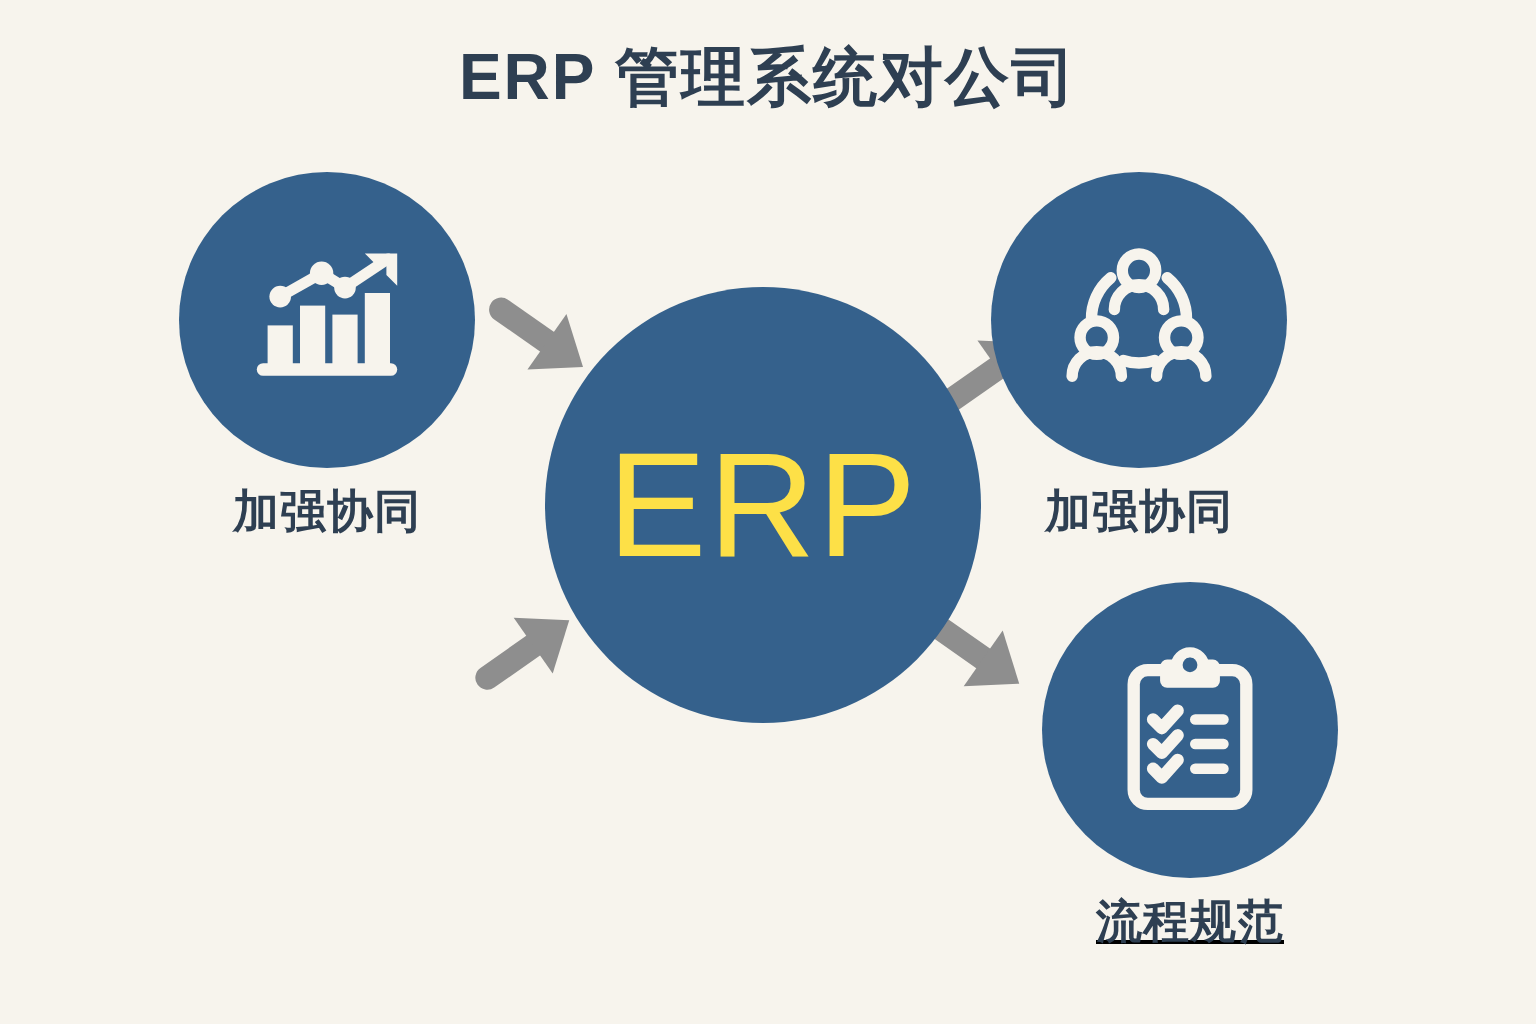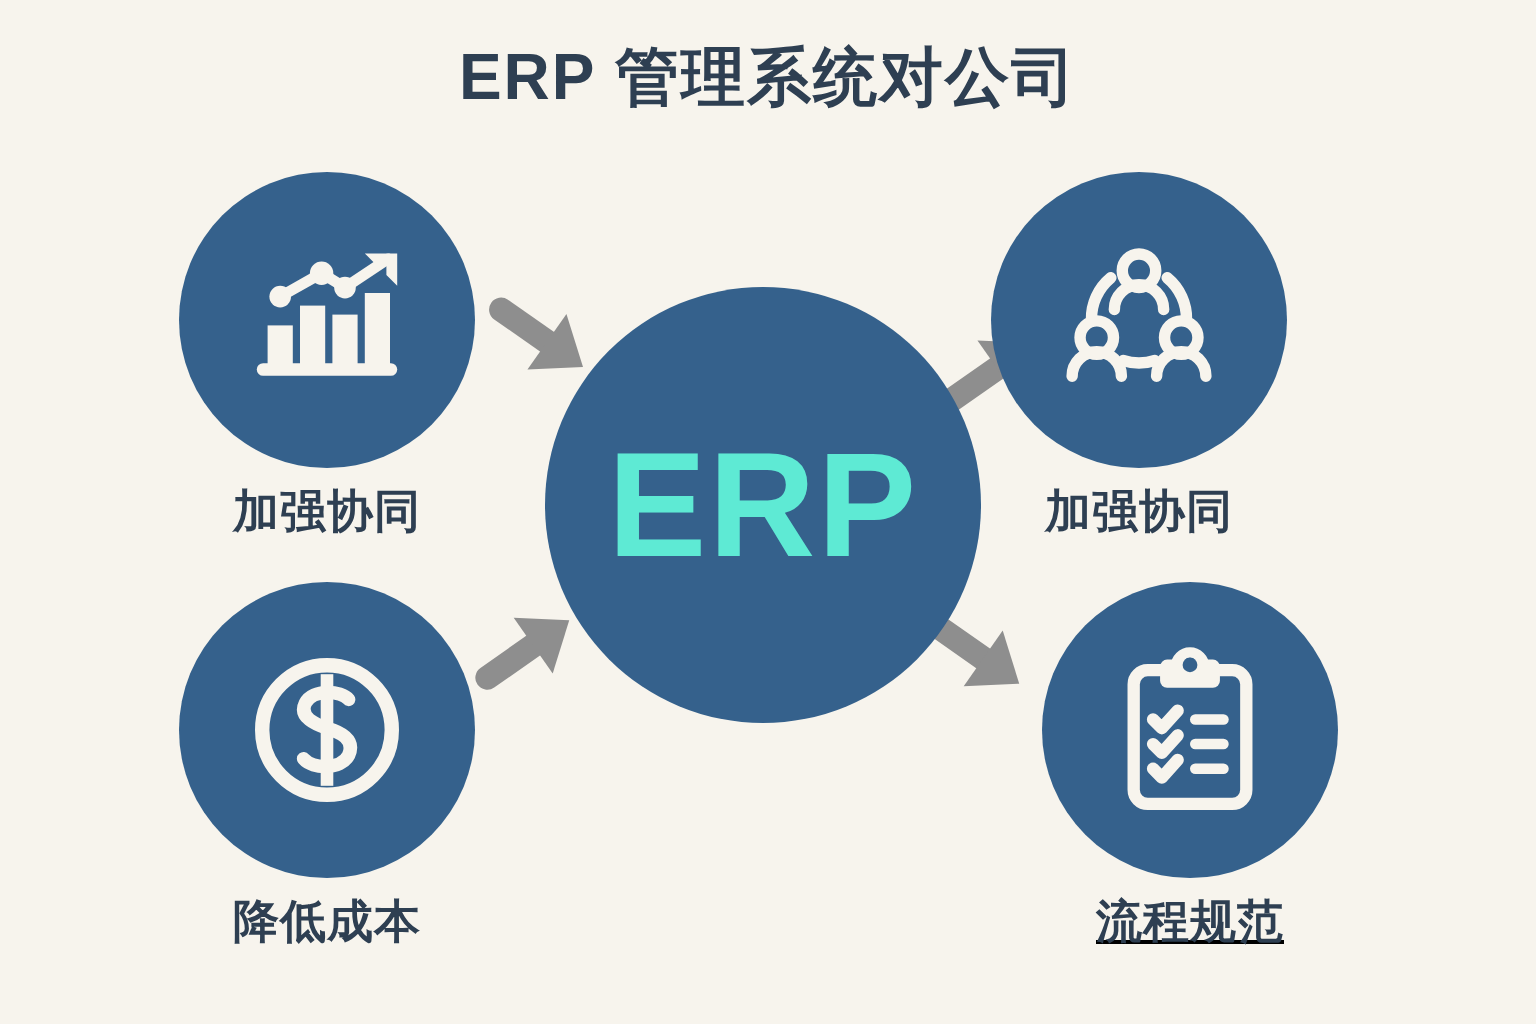--- a/index.html
+++ b/index.html
@@ -67,23 +67,23 @@
     top: 287px;
     width: 436px;
     height: 436px;
     border-radius: 50%;
     background: #35618c;
     display: flex;
     align-items: center;
     justify-content: center;
   }
   #hub .hub-label {
-    color: #5eead4;
+    color: #fde047;
     font-size: 148px;
-    font-weight: bold;
+    font-weight: normal;
     letter-spacing: 2px;
     line-height: 1;
   }
   #arrows {
     position: absolute;
     left: 0;
     top: 0;
     width: 1536px;
     height: 1024px;
     pointer-events: none;
@@ -167,32 +167,20 @@
           <path d="M 12 82 A 14 14 0 0 1 40 82"></path>
 
           <circle cx="74" cy="60" r="9.5"></circle>
           <path d="M 60 82 A 14 14 0 0 1 88 82"></path>
         </g>
       </svg>
     </div>
     <div class="caption">加强协同</div>
   </div>
 
-  <div class="node" id="node-bl">
-    <div class="disc">
-      <svg width="180" height="180" viewBox="0 0 100 100">
-        <circle cx="50" cy="50" r="36" fill="none" stroke="#f7f4ed" stroke-width="8"></circle>
-
-        <path d="M 62 33 C 58 28 42 27 38 35 C 34 43 44 47 50 49
-                 C 57 51 66 55 62 64 C 58 72 42 72 37 66" fill="none" stroke="#f7f4ed" stroke-width="7.5" stroke-linecap="round" stroke-linejoin="round"></path>
-        <rect x="46.5" y="19" width="7" height="62" rx="0" fill="#f7f4ed"></rect>
-      </svg>
-    </div>
-    <div class="caption">降低成本</div>
-  </div>
 
   <div class="node" id="node-br">
     <div class="disc">
       <svg width="176" height="176" viewBox="0 0 100 100">
 
         <rect x="18" y="16" width="64" height="76" rx="8" fill="none" stroke="#f7f4ed" stroke-width="7"></rect>
 
         <rect x="33" y="10" width="34" height="16" rx="4" fill="#f7f4ed"></rect>
         <path d="M 42 14 A 8 8 0 0 1 58 14" fill="none" stroke="#f7f4ed" stroke-width="6"></path>
         <circle cx="50" cy="13" r="4.2" fill="#35618c"></circle>

